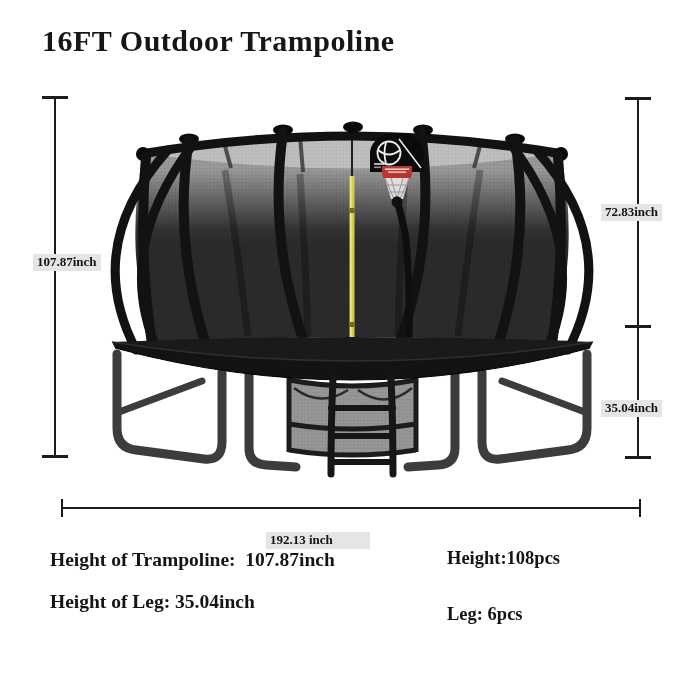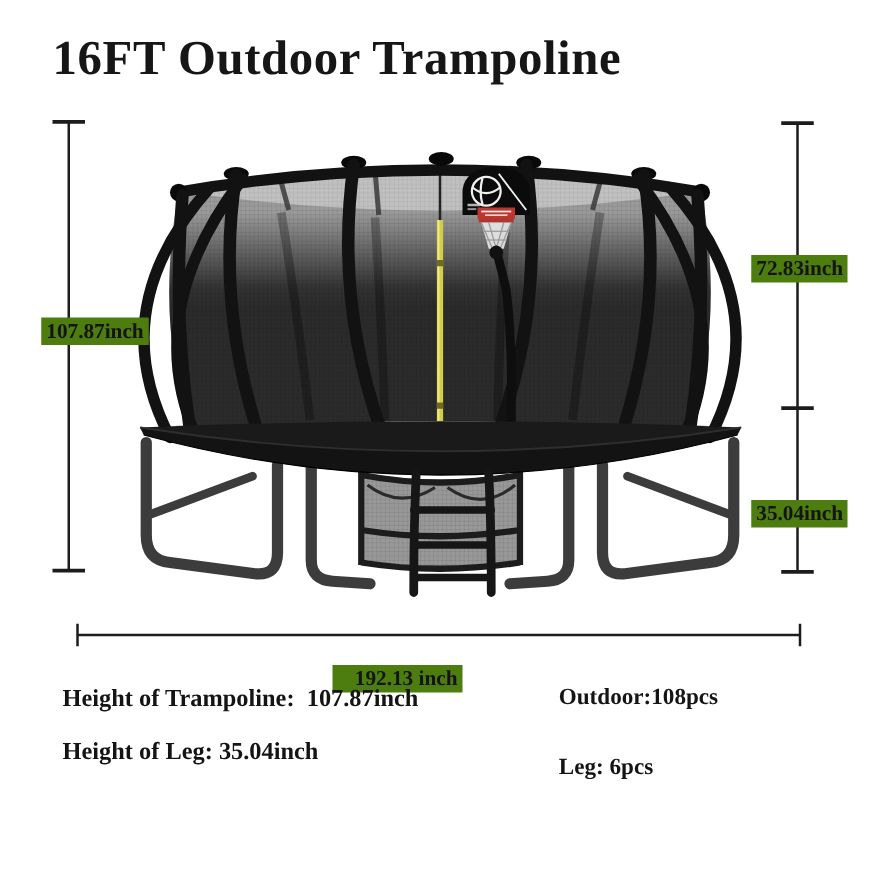--- a/index.html
+++ b/index.html
@@ -3,29 +3,29 @@
 <meta charset="utf-8">
 <style>
   * { margin:0; padding:0; box-sizing:border-box; }
   html,body { background:#ffffff; }
   #stage {
     position:relative; width:700px; height:700px; background:#ffffff;
     font-family:"Liberation Serif", serif; color:#1a1a1a; overflow:hidden;
   }
   .title {
     position:absolute; left:42px; top:24px;
-    font-size:39px; font-weight:bold; letter-spacing:.5px; color:#161616;
+    font-size:30px; font-weight:bold; letter-spacing:.5px; color:#161616;
     white-space:nowrap;
   }
   svg.illus { position:absolute; left:0; top:0; }
   
   .dline { position:absolute; background:#1c1c1c; }
   .dlabel {
-    position:absolute; background:#4d7c0f; font-weight:bold; font-size:17px;
-    color:#141414; text-align:right; white-space:nowrap; padding:1px 4px;
+    position:absolute; background:#e5e5e5; font-weight:bold; font-size:13px;
+    color:#141414; text-align:left; white-space:nowrap; padding:1px 4px;
     line-height:1.15;
   }
   .spec {
     position:absolute; font-weight:bold; color:#141414; white-space:pre;
   }
   .spec.left  { font-size:19.5px; }
   .spec.right { font-size:18.5px; }
 </style>
 </head>
 <body>
@@ -197,16 +197,16 @@
 
   <div>
     <div class="dline" style="left:62px; top:507px; width:578px; height:2px;"></div>
     <div class="dline" style="left:61px; top:499px; width:2px; height:18px;"></div>
     <div class="dline" style="left:639px; top:499px; width:2px; height:18px;"></div>
     <div class="dlabel" style="left:266px; top:496px; width:104px;margin-top:36px;">192.13 inch</div>
   </div>
 
   <div class="spec left" style="left:50px;  top:549px;text-align:right;">Height of Trampoline:  107.87inch</div>
   <div class="spec left" style="left:50px;  top:591px;">Height of Leg: 35.04inch</div>
-  <div class="spec right" style="left:447px; top:548px;">Outdoor:108pcs</div>
+  <div class="spec right" style="left:447px; top:548px;">Height:108pcs</div>
   <div class="spec right" style="left:447px; top:604px;">Leg: 6pcs</div>
 
 </div>
 
 </body></html>

